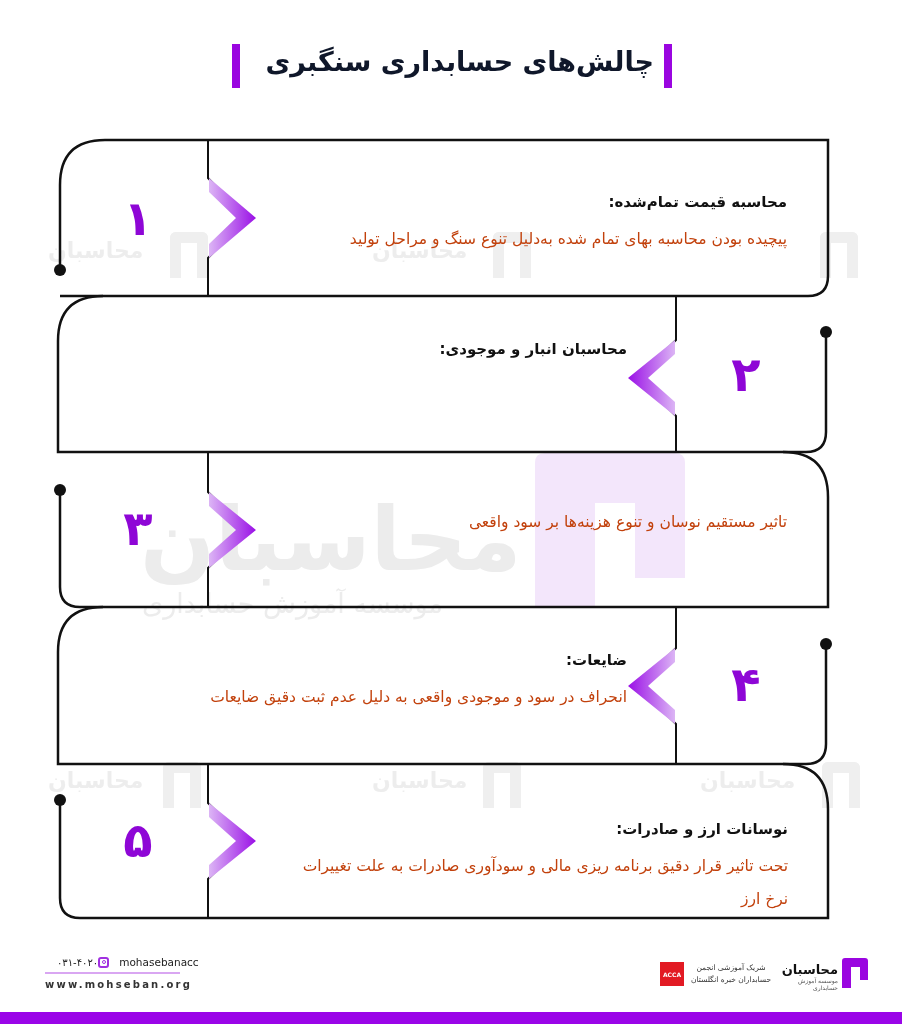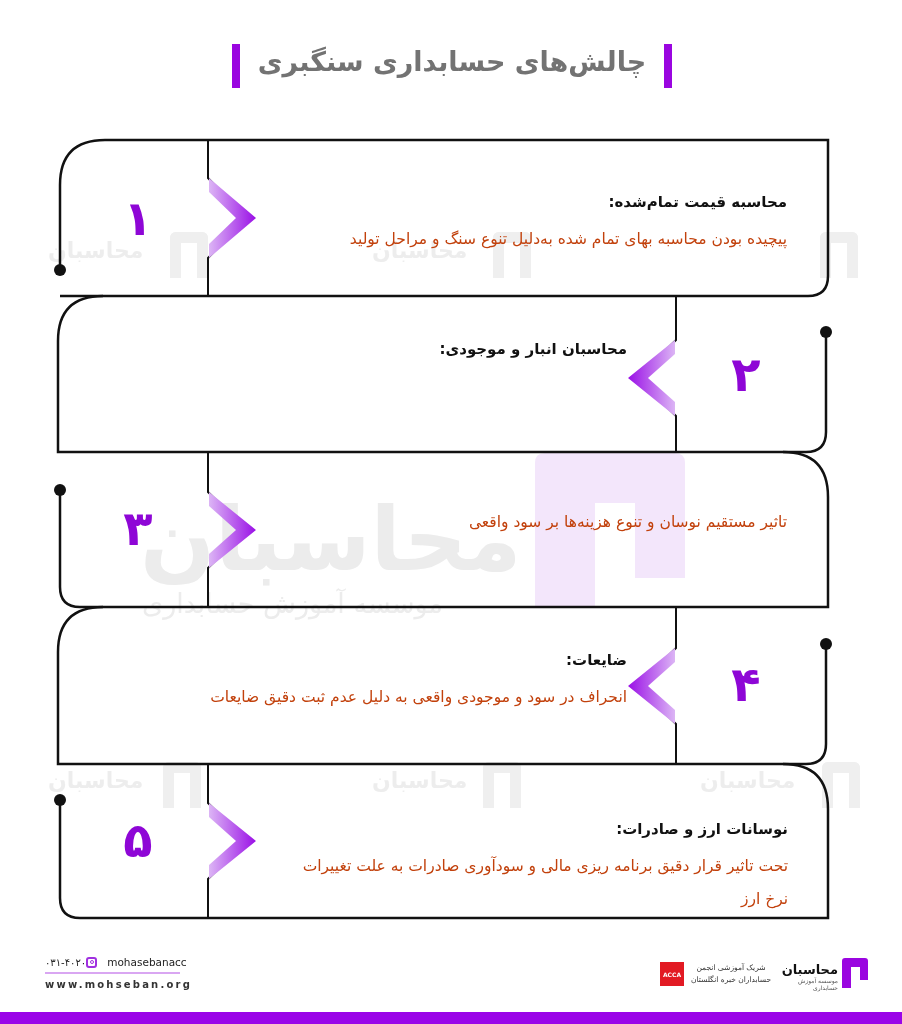--- a/index.html
+++ b/index.html
@@ -3,40 +3,40 @@
 <meta charset="utf-8">
 <style>
   * { box-sizing: border-box; margin: 0; padding: 0; }
   html, body { width: 902px; height: 1024px; background: #ffffff; overflow: hidden; }
   body { position: relative; font-family: "DejaVu Sans", sans-serif; color: #111; }
 
   .title-wrap { position: absolute; left: 0; top: 44px; width: 902px; height: 48px; }
   .title-bar { position: absolute; top: 0; width: 8px; height: 44px; background: #9a05e0; }
   .title-bar.left { left: 232px; }
   .title-bar.right { left: 664px; }
-  .title { position: absolute; left: 250px; width: 404px; top: 2px; text-align: center;
-           font-family: "DejaVu Sans", sans-serif; font-weight: bold; font-size: 27px; direction: rtl; color: #737373; }
+  .title { position: absolute; left: 250px; width: 404px; top: 2px; 
+           font-family: "DejaVu Sans", sans-serif; font-weight: bold; font-size: 27px; direction: rtl; color: #0f172a; }
 
   
   .wm { position: absolute; color: #e9e9e9; font-weight: bold; direction: rtl; font-family: "DejaVu Sans", sans-serif; }
   .wm-small { font-size: 22px; opacity: .8; }
   .wm-logo-small { position: absolute; width: 38px; height: 46px; border: 11px solid #efefef; border-bottom: none; border-radius: 6px 6px 0 0; }
   .wm-big-text { position: absolute; left: 140px; top: 488px; font-size: 88px; color: #ececec; font-weight: bold; direction: rtl; letter-spacing: -2px; }
   .wm-big-sub { position: absolute; left: 142px; top: 588px; font-size: 27px; color: #ececec; direction: rtl; }
   .wm-big-logo { position: absolute; left: 535px; top: 453px; width: 150px; height: 155px; }
 
   svg.frame { position: absolute; left: 0; top: 0; }
 
   .num { position: absolute; font-size: 48px; font-weight: bold; color: #8e06d6; text-align: center; width: 80px; font-family: "DejaVu Sans", sans-serif; }
   .item { position: absolute; direction: rtl; text-align: right; }
   .item-title { font-weight: bold; font-size: 15px; color: #111; margin-bottom: 12px; }
   .item-desc { font-size: 15.5px; color: #c2410c; line-height: 33px; }
 
   .footer-left { position: absolute; left: 45px; top: 956px; width: 135px; }
-  .contact-row { display: flex; align-items: center; justify-content: space-between; font-size: 11px; color: #222; }
+  .contact-row { display: flex; align-items: center; justify-content: space-between; font-size: 11px; color: #222; margin-left: 12px; }
   .phone { font-size: 10px; letter-spacing: 0.5px; }
   .ig { display: flex; align-items: center; gap: 10px; font-size: 10.5px; color: #222; }
   .ig-icon { width: 11px; height: 11px; border: 2px solid #a030e0; border-radius: 3px; position: relative; }
   .ig-icon::after { content: ""; position: absolute; left: 1.5px; top: 1.5px; width: 4px; height: 4px; border: 1.5px solid #a030e0; border-radius: 50%; box-sizing: border-box; }
   .footer-divider { height: 2px; background: #d9a6f2; margin: 4px 0 5px 0; }
   .website { font-size: 10px; letter-spacing: 2.2px; color: #333; font-weight: bold; }
 
   .acca { position: absolute; left: 660px; top: 962px; width: 24px; height: 24px; background: #e21a23; color: #fff; font-size: 6px; font-weight: bold; display: flex; align-items: center; justify-content: center; }
   .acca-text { position: absolute; left: 688px; top: 962px; width: 86px; direction: rtl; text-align: center; font-size: 7.5px; line-height: 12px; color: #333; }
   .brand-logo-text { position: absolute; left: 786px; top: 962px; direction: rtl; text-align: right; width: 52px; }

